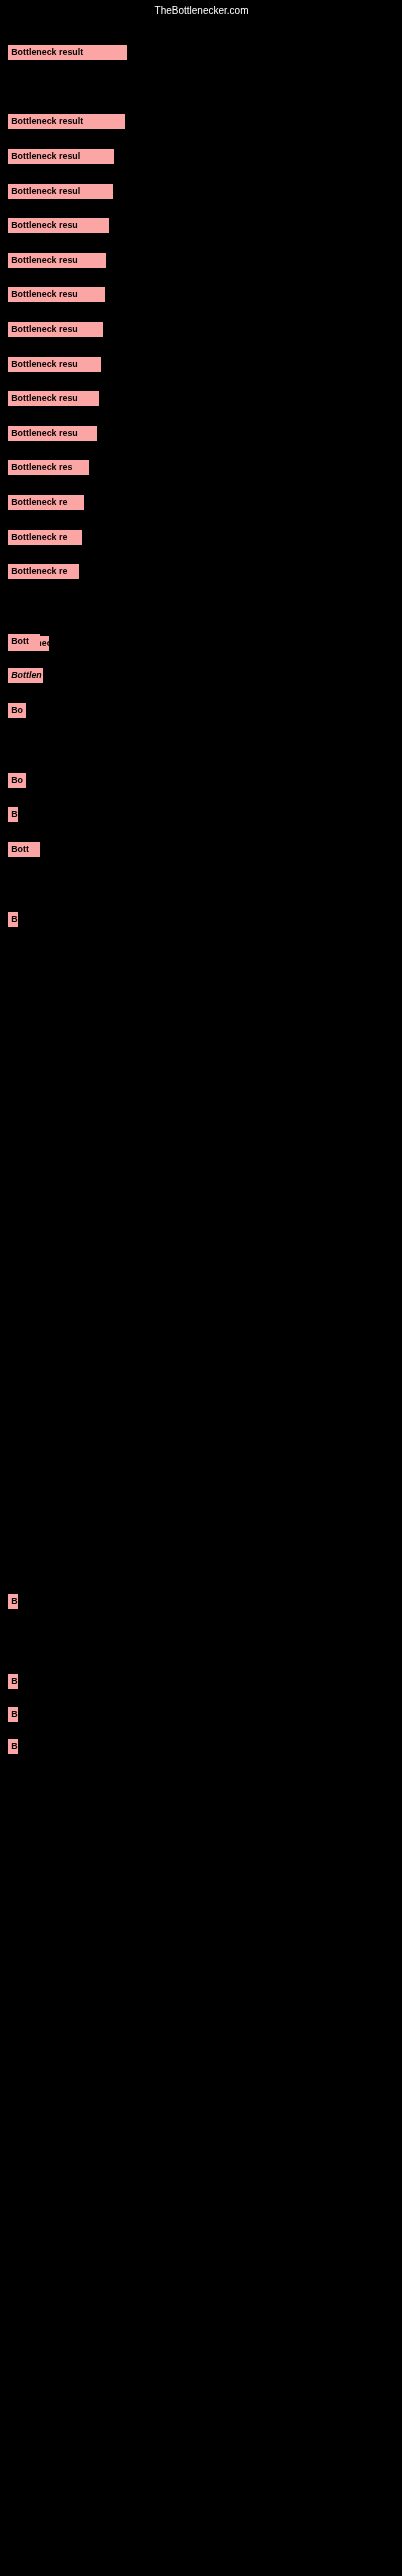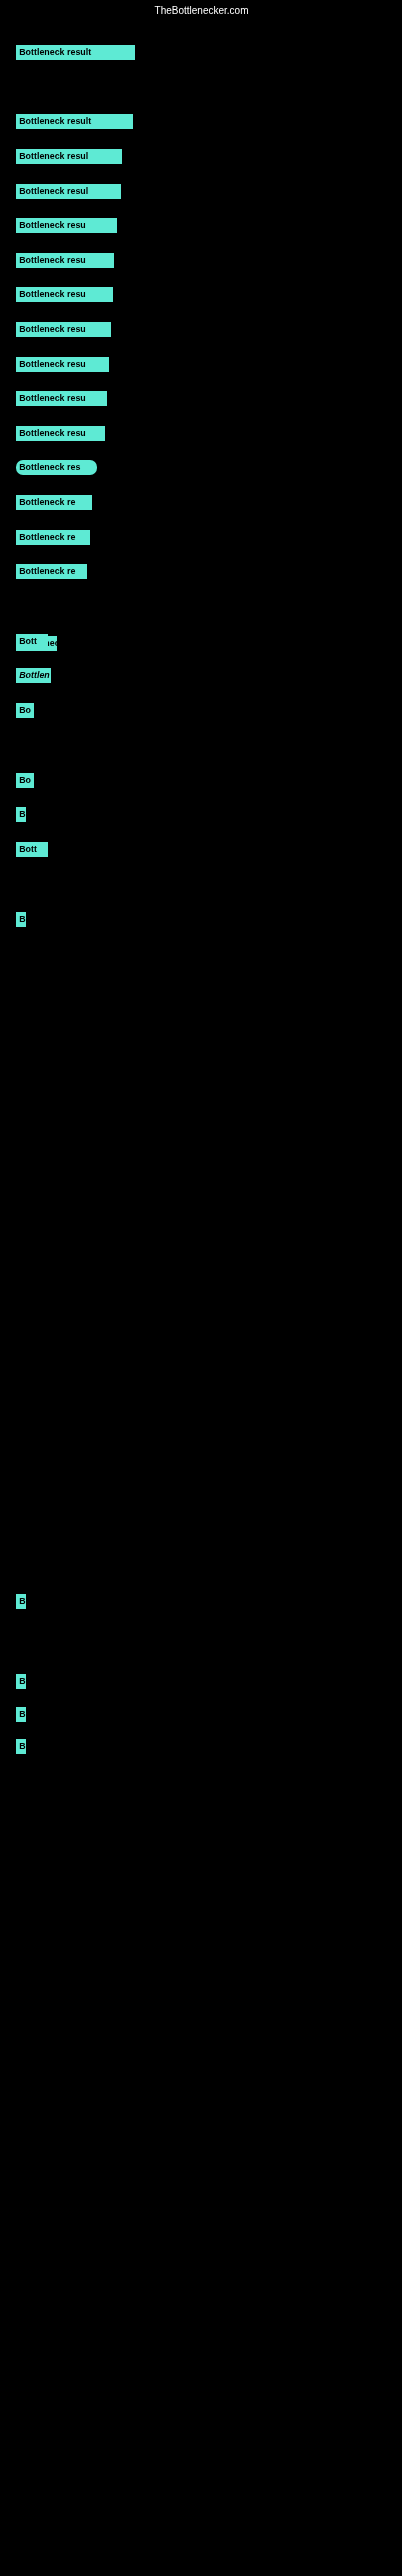--- a/index.html
+++ b/index.html
@@ -18,27 +18,27 @@
 
     .site-title {
       text-align: center;
       color: #ffffff;
       font-size: 10px;
       padding: 4.8px 0;
       width: 100%;
     }
 
     .bottleneck-bar {
-      background-color: #5eead4;
+      background-color: #fca5a5;
       color: #000000;
       font-size: 8.9px;
       font-weight: bold;
       padding: 1.6px 3.2px;
       position: absolute;
-      left: 16px;
+      left: 8px;
       white-space: nowrap;
       overflow: hidden;
       height: 14.5px;
       display: flex;
       align-items: center;
     }
   </style>
 </head>
 <body>
 
@@ -50,21 +50,21 @@
 <div class="bottleneck-bar" style="top: 114px; width: 117px;">Bottleneck result</div>
 <div class="bottleneck-bar" style="top: 149px; width: 106px;">Bottleneck resul</div>
 <div class="bottleneck-bar" style="top: 184px; width: 105px;">Bottleneck resul</div>
 <div class="bottleneck-bar" style="top: 218px; width: 101px;">Bottleneck resu</div>
 <div class="bottleneck-bar" style="top: 253px; width: 98px;">Bottleneck resu</div>
 <div class="bottleneck-bar" style="top: 287px; width: 97px;">Bottleneck resu</div>
 <div class="bottleneck-bar" style="top: 322px; width: 95px;">Bottleneck resu</div>
 <div class="bottleneck-bar" style="top: 357px; width: 93px;">Bottleneck resu</div>
 <div class="bottleneck-bar" style="top: 391px; width: 91px;">Bottleneck resu</div>
 <div class="bottleneck-bar" style="top: 426px; width: 89px;">Bottleneck resu</div>
-<div class="bottleneck-bar" style="top: 460px; width: 81px; border-radius: 7px;">Bottleneck res</div>
+<div class="bottleneck-bar" style="top: 460px; width: 81px;">Bottleneck res</div>
 <div class="bottleneck-bar" style="top: 495px; width: 76px;">Bottleneck re</div>
 <div class="bottleneck-bar" style="top: 530px; width: 74px;">Bottleneck re</div>
 <div class="bottleneck-bar" style="top: 564px; width: 71px;">Bottleneck re</div>
 <div class="bottleneck-bar" style="top: 599px; width: 41px; margin-top: 37px;">Bottlenec</div>
 <div class="bottleneck-bar" style="top: 634px; width: 32px;">Bott</div>
 <div class="bottleneck-bar" style="top: 668px; width: 35px; font-style: italic;">Bottlen</div>
 <div class="bottleneck-bar" style="top: 703px; width: 17.7px;">Bo</div>
 <div class="bottleneck-bar" style="top: 773px; width: 17.7px;">Bo</div>
 <div class="bottleneck-bar" style="top: 807px; width: 9.7px;">B</div>
 <div class="bottleneck-bar" style="top: 842px; width: 32px;">Bott</div>

